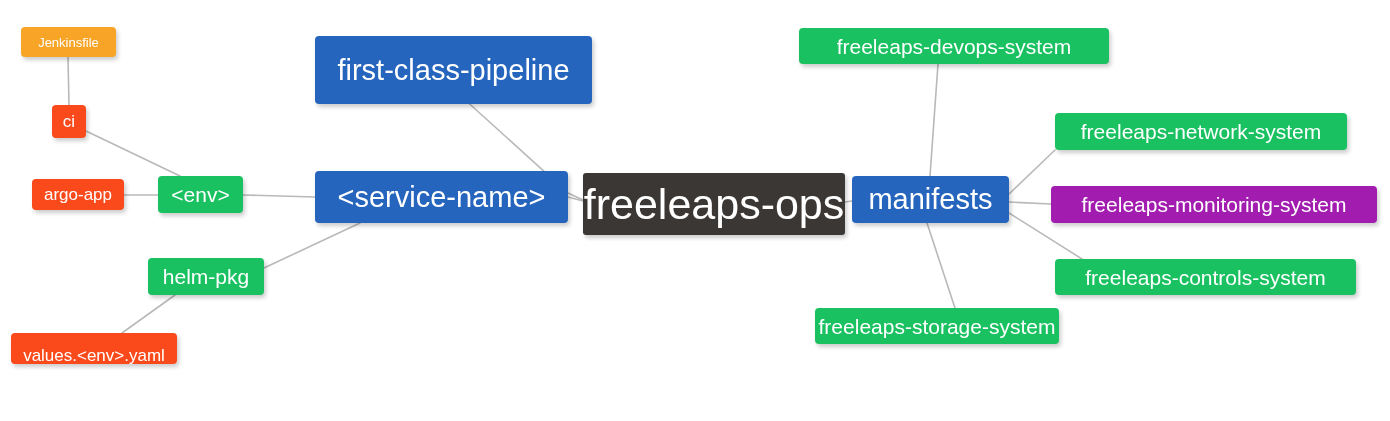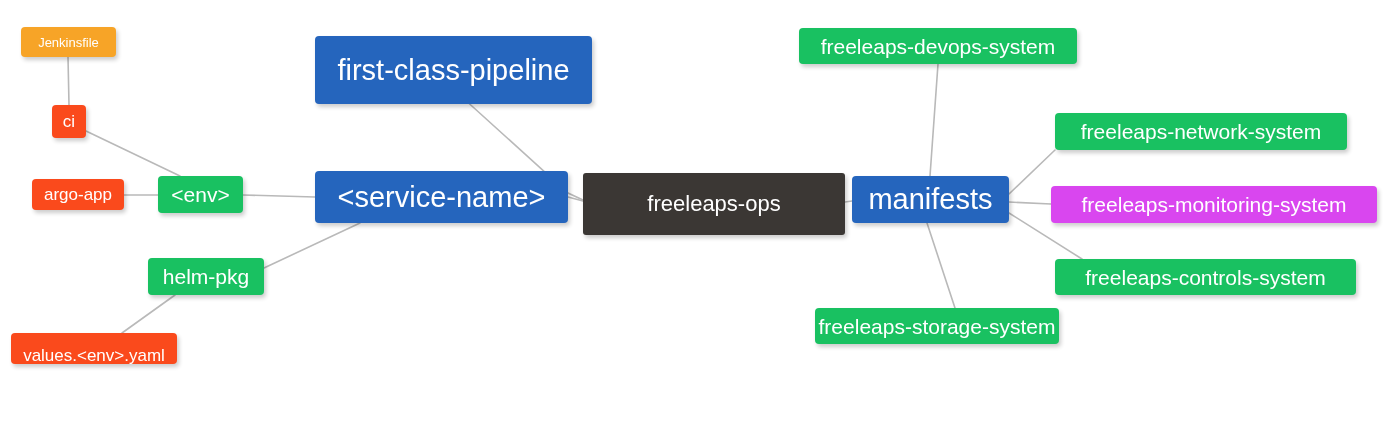--- a/index.html
+++ b/index.html
@@ -44,21 +44,21 @@
     white-space: nowrap;
     line-height: 1;
     box-shadow: 2px 3px 4px rgba(0,0,0,0.20);
     padding: 0 12px;
     user-select: none;
   }
   .node.root {
     border-radius: 3px;
   }
   
-  .lvl-root { font-size: 22px; }
+  .lvl-root { font-size: 43px; }
   .lvl-1    { font-size: 29px; }
   .lvl-2    { font-size: 21px; }
   .lvl-3    { font-size: 17px; }
   .lvl-4    { font-size: 13px; }
 </style>
 </head>
 <body>
 
 <div id="canvas">
 
@@ -103,27 +103,27 @@
       </div>
       <div class="node lvl-3" style="left: 32px; top: 179px; width: 92px; height: 31px; background: rgb(250, 74, 28);">
         <span>argo-app</span>
       </div>
       <div class="node lvl-3" style="left: 11px; top: 333px; width: 166px; height: 31px; background: rgb(250, 74, 28); align-items: flex-end;">
         <span>values.&lt;env&gt;.yaml</span>
       </div>
       <div class="node lvl-4" style="left: 21px; top: 27px; width: 95px; height: 30px; background: rgb(247, 164, 39);">
         <span>Jenkinsfile</span>
       </div>
-      <div class="node lvl-2" style="left: 799px; top: 28px; width: 278px; height: 36px; background: rgb(25, 193, 97);">
+      <div class="node lvl-2" style="left: 799px; top: 28px; width: 310px; height: 36px; background: rgb(25, 193, 97);">
         <span>freeleaps-devops-system</span>
       </div>
       <div class="node lvl-2" style="left: 1055px; top: 113px; width: 292px; height: 37px; background: rgb(25, 193, 97);">
         <span>freeleaps-network-system</span>
       </div>
-      <div class="node lvl-2" style="left: 1051px; top: 186px; width: 326px; height: 37px; background: #d946ef;">
+      <div class="node lvl-2" style="left: 1051px; top: 186px; width: 326px; height: 37px; background: #a21caf;">
         <span>freeleaps-monitoring-system</span>
       </div>
       <div class="node lvl-2" style="left: 1055px; top: 259px; width: 301px; height: 36px; background: rgb(25, 193, 97); padding-left: 12px;">
         <span>freeleaps-controls-system</span>
       </div>
       <div class="node lvl-2" style="left: 815px; top: 308px; width: 244px; height: 36px; background: rgb(25, 193, 97);">
         <span>freeleaps-storage-system</span>
       </div>
     </div>
 

